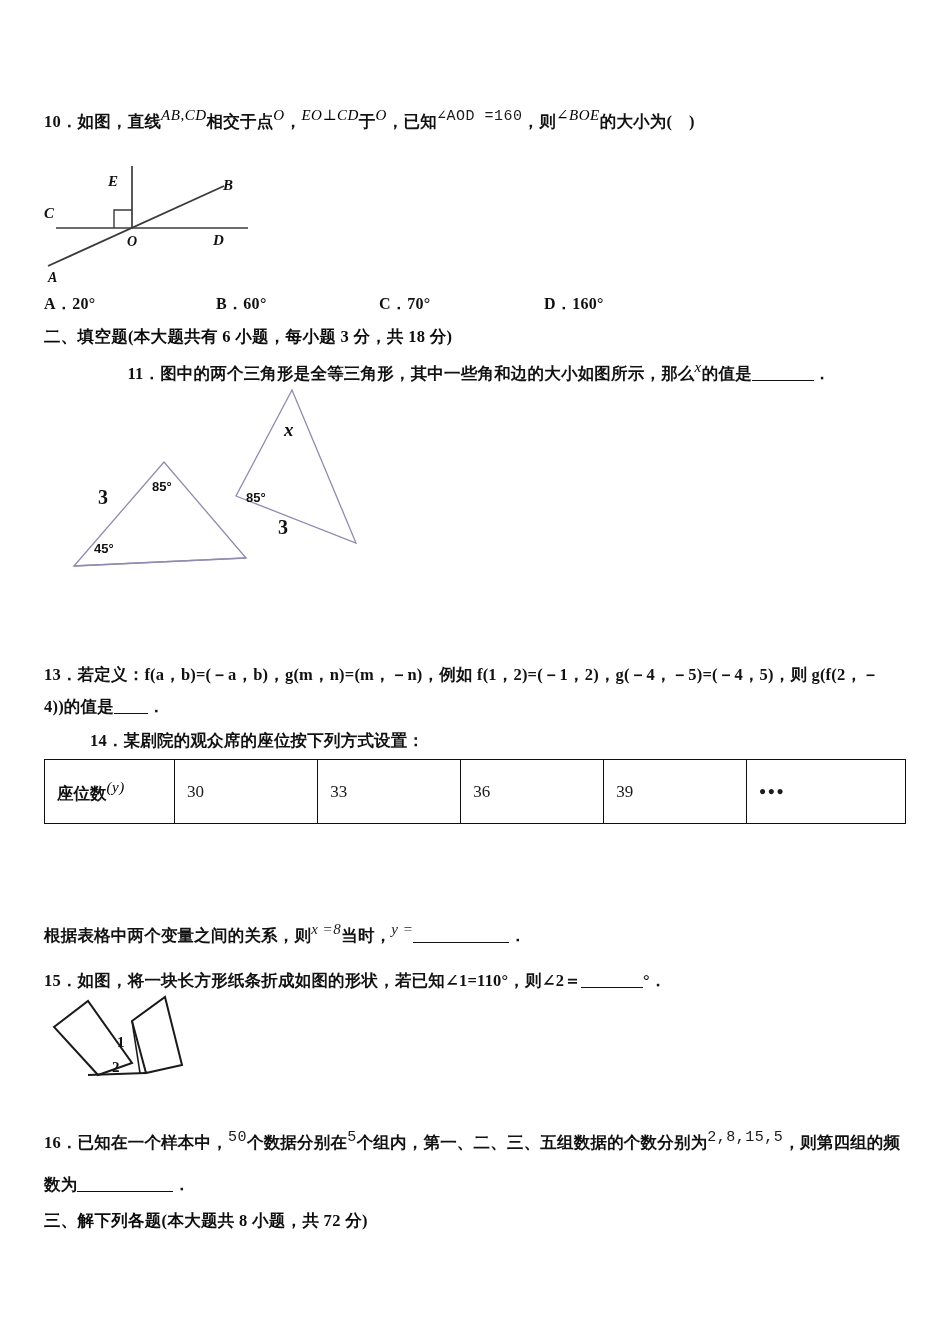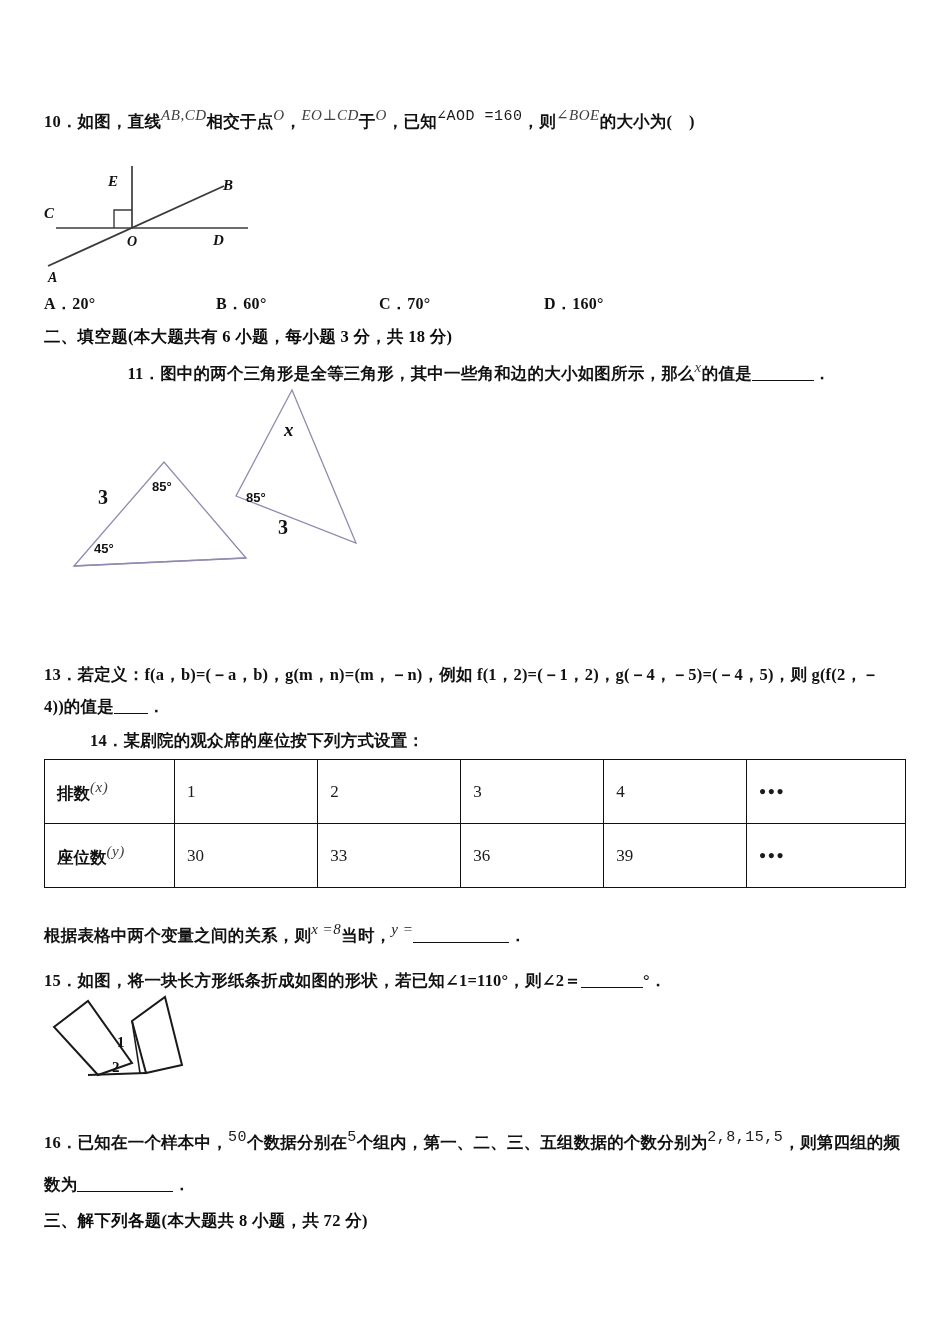--- a/index.html
+++ b/index.html
@@ -33,21 +33,21 @@
     font-weight: 600;
   }
   .q .num { font-family: "Liberation Serif", serif; font-weight: 600; }
   .sup {
     font-family: "Liberation Serif", "DejaVu Serif", serif;
     font-style: italic;
     font-size: 15px;
     vertical-align: super;
     font-weight: 400;
     letter-spacing: 0.5px;
-    color: #404040;
+    color: #000000;
   }
   .supn {
     font-family: Liberation Mono, monospace;
     font-size: 15px;
     vertical-align: super;
     font-weight: 400;
     letter-spacing: 0.5px;
     color: #1a1a1a;
   }
   .mathi {
@@ -186,30 +186,20 @@
   <div class="q" style="left:44px; top:694px; width:890px; font-weight:700;">
     <span>4))的值是</span><span class="blank-xs"></span><span>．</span>
   </div>
 
   <div class="q" style="left:44px; top:728px; width:870px;margin-left:46px;">
     <span class="num">14．</span><span>某剧院的观众席的座位按下列方式设置：</span>
   </div>
 
   <table class="seats" style="left:44px; top:759px; width:862px;">
     <tbody>
-      <tr>
-        <td class="hd">
-          <span>排数</span><span class="sup mathi">(x)</span>
-        </td>
-        <td class="colw">1</td>
-        <td class="colw">2</td>
-        <td class="colw">3</td>
-        <td class="colw">4</td>
-        <td class="colw-last dcell">•••</td>
-      </tr>
       <tr>
         <td class="hd">
           <span>座位数</span><span class="sup mathi">(y)</span>
         </td>
         <td class="colw">30</td>
         <td class="colw">33</td>
         <td class="colw">36</td>
         <td class="colw">39</td>
         <td class="colw-last dcell">•••</td>
       </tr>

